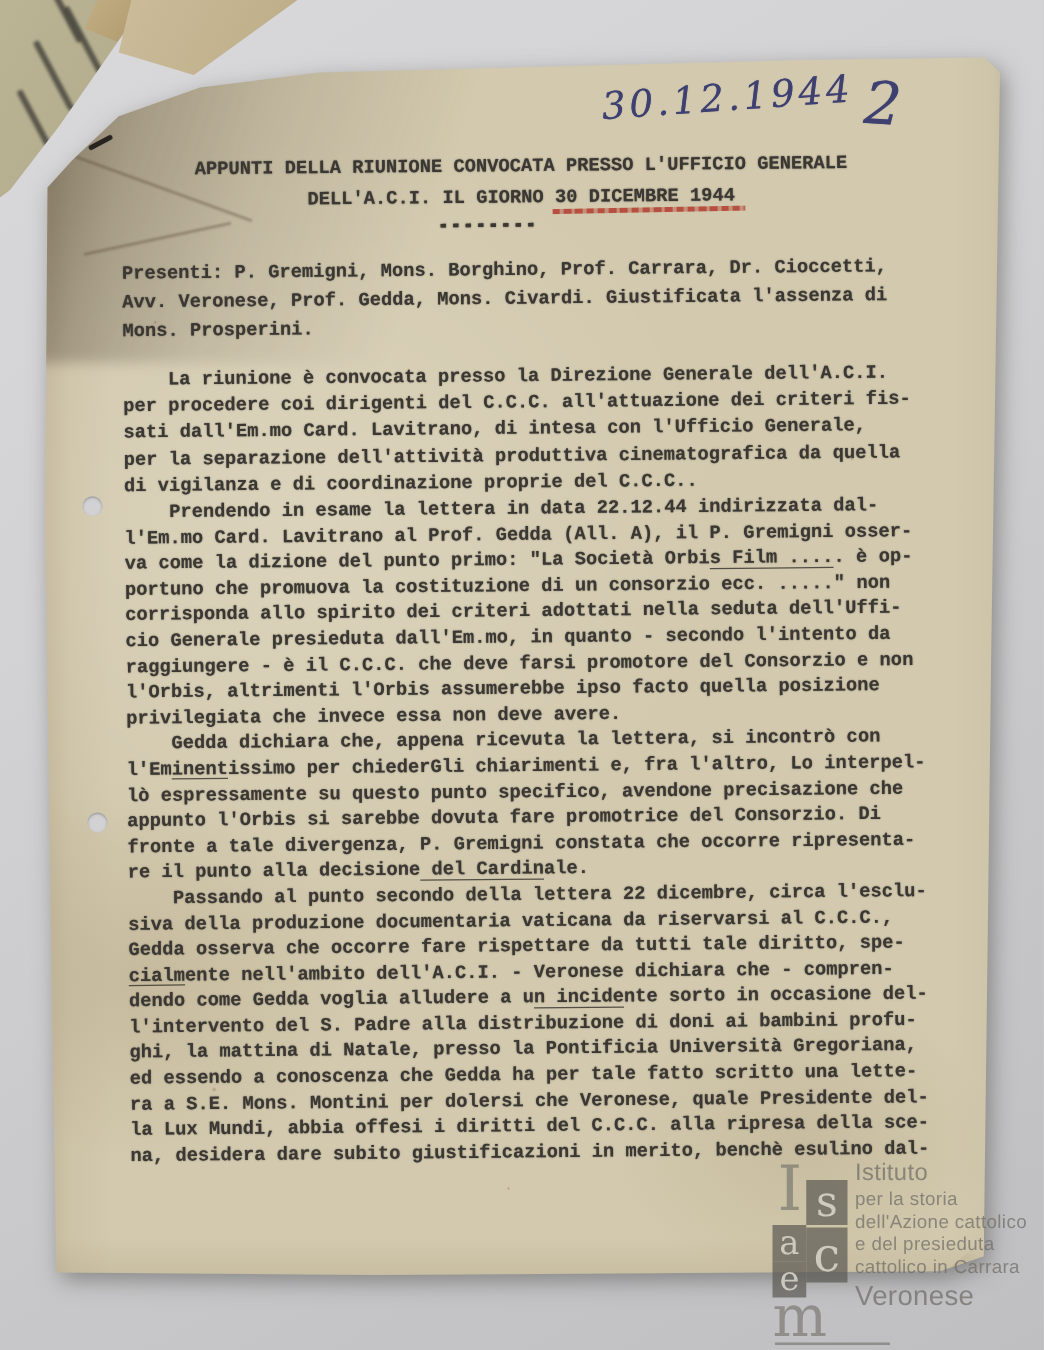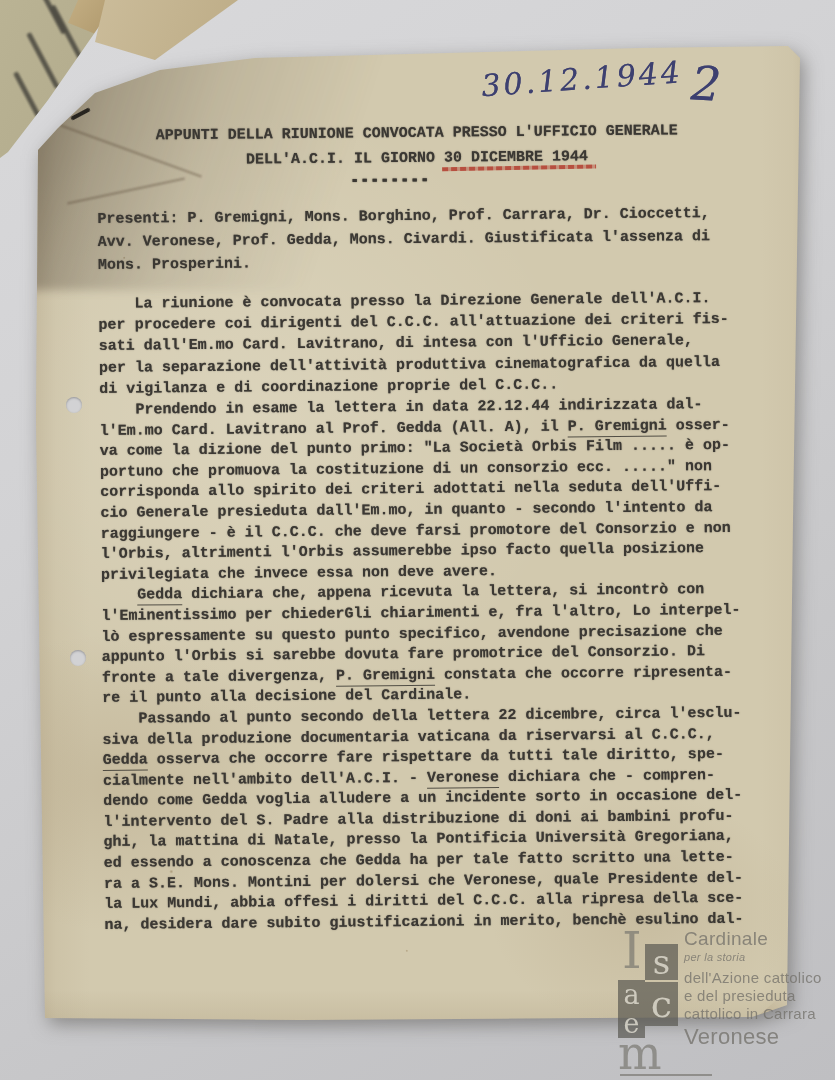--- a/index.html
+++ b/index.html
@@ -67,21 +67,21 @@
       font-family:"Liberation Mono","DejaVu Sans Mono",monospace;color:var(--ink);}
   .block{position:absolute;white-space:pre;}
   .tline{position:relative;}
   .block.body-font{font-size:15px;font-weight:700;left:67px;
       text-shadow:0 0 1.2px rgba(59,56,51,.75);}
   .block.title-font{font-size:15px;font-weight:700;left:125px;width:524px;
       text-shadow:0 0 1.3px rgba(59,56,51,.8);letter-spacing:0;}
   .title-font .tline{text-align:center;}
   .block.divider-font{font-size:15px;font-weight:700;left:320px;letter-spacing:1px;
       text-shadow:0 0 1px rgba(59,56,51,.9);transform:scaleY(1.6);}
-  span.u{border-bottom:1.6px solid rgba(59,56,51,.85);padding-bottom:1px;}
+  span.u{border-bottom:1.6px solid rgba(59,56,51,.85);padding-bottom:19px;}
   span.redline{position:relative;}
   span.redline::after{content:"";position:absolute;left:-2px;right:-8px;bottom:-3px;height:3.5px;
       background:repeating-linear-gradient(90deg,rgba(178,58,44,.85) 0 6px,rgba(178,58,44,.4) 6px 9px);
       filter:blur(.5px);transform:rotate(-.5deg);}
   .handwriting{position:absolute;left:452px;top:26px;color:var(--hand);
       font-family:"DejaVu Serif",serif;font-style:italic;font-size:30px;letter-spacing:3px;
       transform:rotate(-3.5deg);text-shadow:0 0 .6px rgba(61,64,112,.8);}
   .page-num{position:absolute;left:662px;top:22px;color:var(--hand);
       font-family:"DejaVu Serif",serif;font-style:italic;font-size:47px;
       transform:rotate(4deg);text-shadow:0 0 .6px rgba(61,64,112,.8);}
@@ -138,19 +138,19 @@
 </div>
 
 <div class="wm">
   <div class="wm-letter" style="left:4px;top:0;font-size:50px;">I</div>
   <div class="wm-box" style="left:27px;top:18px;width:33px;height:36px;font-size:34px;">s</div>
   <div class="wm-box" style="left:0;top:54px;width:27px;height:29px;font-size:27px;">a</div>
   <div class="wm-box" style="left:27px;top:56px;width:33px;height:44px;font-size:38px;">c</div>
   <div class="wm-box" style="left:0;top:83px;width:27px;height:29px;font-size:27px;">e</div>
   <div class="wm-letter" style="left:0;top:104px;font-size:46px;">m</div>
   <div class="wm-underline"></div>
-  <div class="wm-text" style="top:2px;font-size:19px;">Cardinale</div>
-  <div class="wm-text" style="top:25px;font-size:11px;font-style:italic;">per la storia</div>
+  <div class="wm-text" style="top:2px;font-size:19px;">Istituto</div>
+  <div class="wm-text" style="top:25px;font-size:15px;">per la storia</div>
   <div class="wm-text" style="top:43px;font-size:15px;">dell'Azione cattolico</div>
   <div class="wm-text" style="top:61px;font-size:15px;">e del presieduta</div>
   <div class="wm-text" style="top:79px;font-size:15px;">cattolico in Carrara</div>
   <div class="wm-text" style="top:98px;font-size:22px;">Veronese</div>
 </div>
 
 </body></html>

